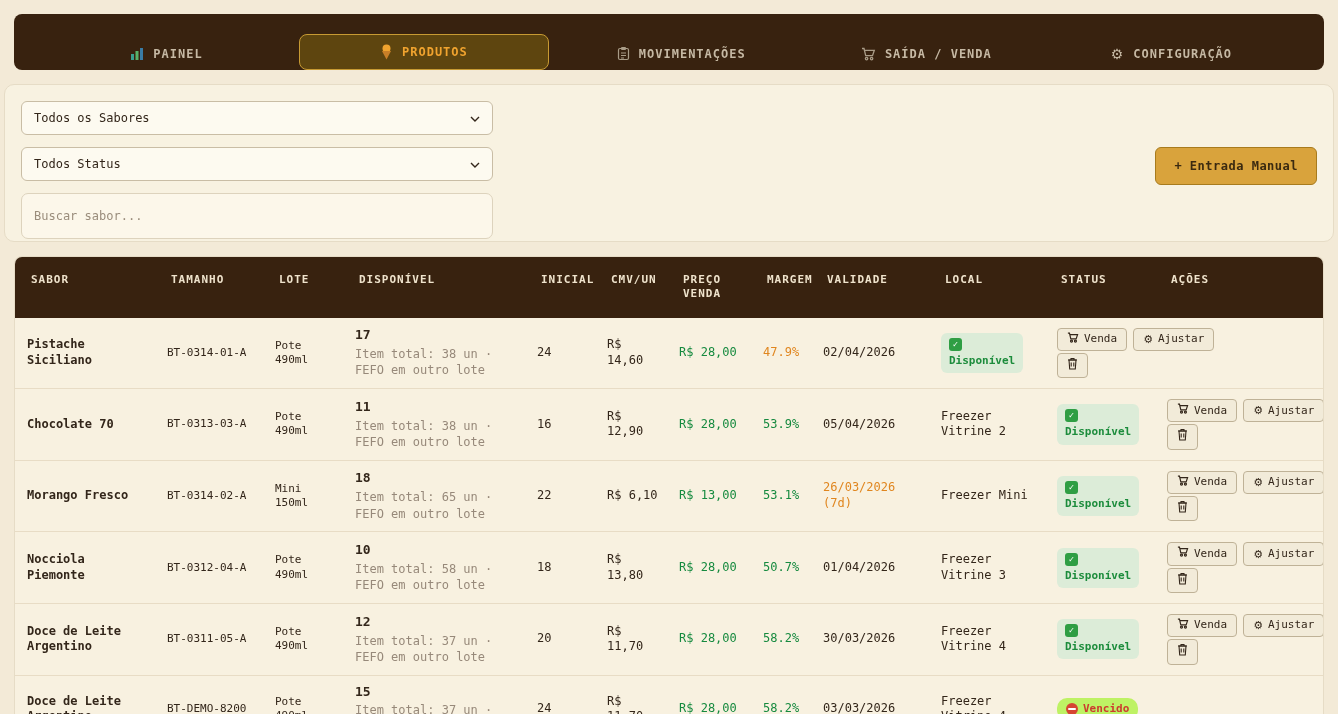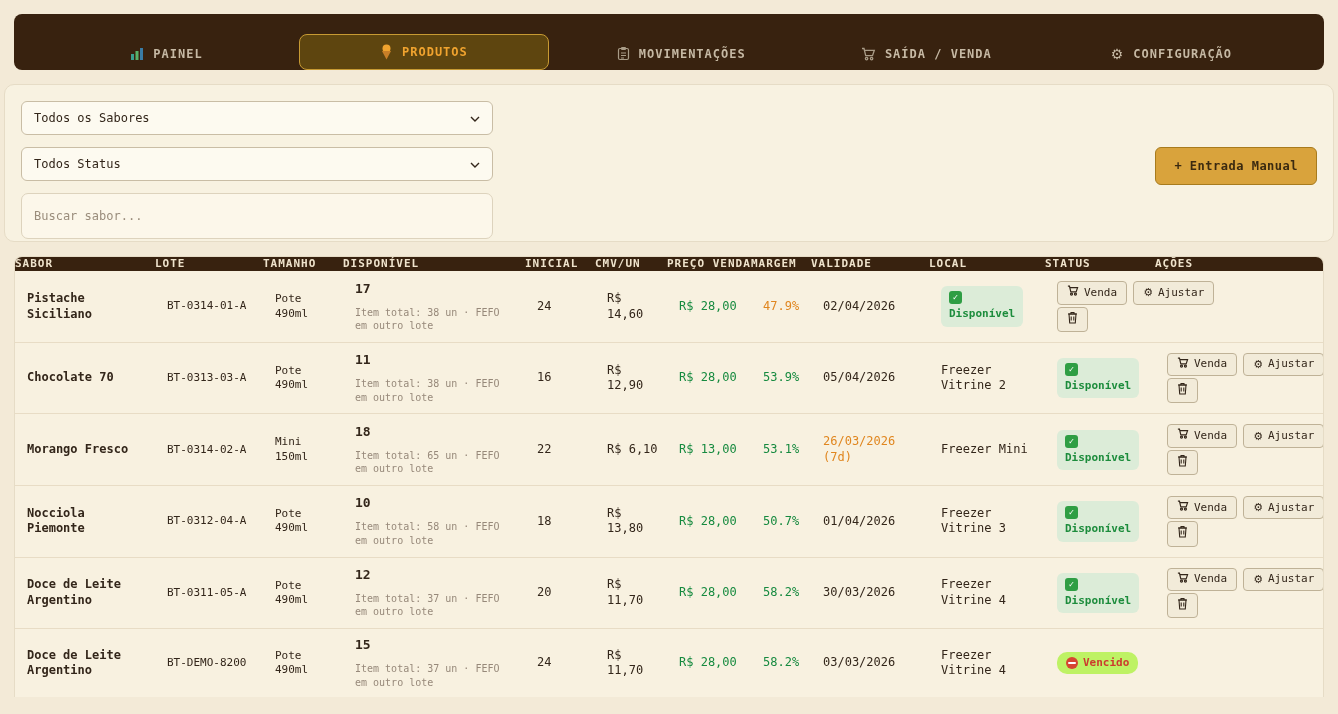--- a/index.html
+++ b/index.html
@@ -36,29 +36,29 @@
           padding:0 12px;font:12px "DejaVu Sans Mono",monospace;color:var(--ink);outline:none}
   .search::placeholder{color:#9a8d7c}
   .entry-btn{position:absolute;right:16px;top:62px;background:#d9a33c;border:1px solid #a87b1d;
              color:#3b2a10;font:bold 12px "DejaVu Sans Mono",monospace;padding:11px 18px;
              border-radius:6px;cursor:pointer;letter-spacing:.5px}
   
   .table{margin:0 14px;background:var(--row);border:1px solid var(--card-border);border-bottom:none;
          border-radius:8px 8px 0 0;overflow:hidden}
   .thead{display:grid;grid-template-columns:var(--cols);background:var(--nav);color:#efe3cc;
          font-size:11px;font-weight:bold;letter-spacing:1px}
-  .hc{padding:0;line-height:1.3}
+  .hc{padding:16px;line-height:1.3}
   .trow{display:grid;grid-template-columns:var(--cols);border-top:1px solid var(--sep);
         min-height:60px;align-items:center;font-size:12px}
   .trow:first-child{border-top:none}
   .c{padding:8px 12px;line-height:1.3}
   .sabor{font-weight:bold}
   .lote,.tamanho{font-size:11px}
   .qty{font-weight:bold;font-size:13px}
-  .note{font-size:10px;color:var(--muted);line-height:1.35;margin-top:8px;max-width:152px}
+  .note{font-size:12px;color:var(--muted);line-height:1.35;margin-top:2px;max-width:152px}
   .cmv{padding-right:6px}
   .preco,.margem{color:var(--green);font-weight:normal}
   .margem.warn{color:var(--orange)}
   .validade.warn{color:var(--orange)}
   
   .status-badge{display:inline-block;background:#dcecd8;border-radius:6px;padding:5px 8px;
                 color:#1c8c3c;font-weight:bold;font-size:11px}
   .b-icon-ok{display:block;width:13px;height:13px;background:#2f9e44;border-radius:3px;color:#fff;
              font-size:9px;line-height:13px;text-align:center;margin-bottom:3px}
   .b-icon-ok::after{content:"\2713"}
@@ -153,22 +153,22 @@
           </svg>
       </span>
     </div>
     <input class="search" type="text" placeholder="Buscar sabor..." style="">
     <button class="entry-btn">+ Entrada Manual</button>
   </section>
 
   <section class="table">
     <div class="thead">
       <div class="hc">SABOR</div>
+      <div class="hc">TAMANHO</div>
       <div class="hc">LOTE</div>
-      <div class="hc">TAMANHO</div>
       <div class="hc">DISPONÍVEL</div>
       <div class="hc">INICIAL</div>
       <div class="hc">CMV/UN</div>
       <div class="hc">PREÇO VENDA</div>
       <div class="hc">MARGEM</div>
       <div class="hc">VALIDADE</div>
       <div class="hc">LOCAL</div>
       <div class="hc">STATUS</div>
       <div class="hc">AÇÕES</div>
     </div>

